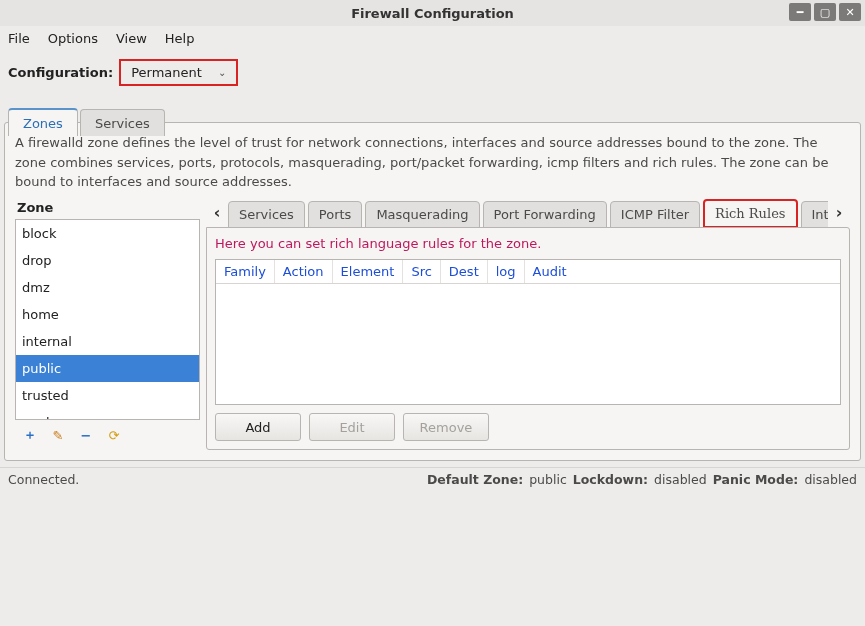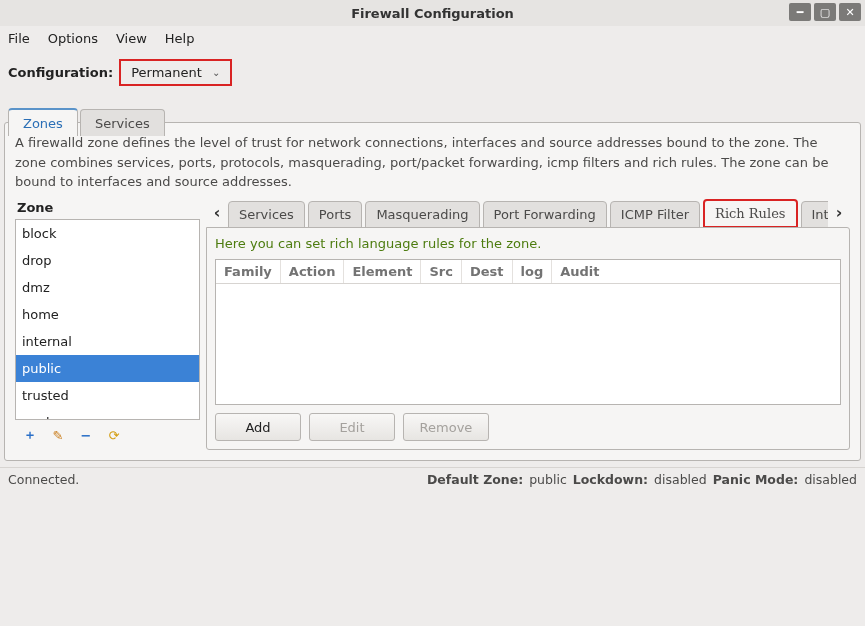--- a/index.html
+++ b/index.html
@@ -9,21 +9,21 @@
   .titlebar { height:26px; background:#e6e4e2; display:flex; align-items:center; justify-content:center; position:relative; }
   .titlebar .title { font-weight:bold; color:#333; }
   .winbtns { position:absolute; right:4px; top:3px; display:flex; gap:3px; }
   .winbtn { width:22px; height:18px; background:#7b7a78; border-radius:2px; display:flex; align-items:center; justify-content:center; color:#fff; font-size:11px; cursor:pointer; }
   
   .menubar { height:26px; background:#eeeceb; display:flex; align-items:center; padding:0 8px; gap:18px; border-bottom:1px solid transparent; }
   .menuitem { cursor:pointer; }
   
   .configrow { height:40px; display:flex; align-items:center; padding:0 8px; gap:6px; }
   .configlabel { font-weight:bold; }
-  .configselect { display:inline-flex; align-items:center; gap:10px; padding:4px 10px; border:2px solid #d92323; background:#eeeceb; cursor:pointer; }
+  .configselect { display:inline-flex; align-items:center; gap:16px; padding:4px 10px; border:2px solid #d92323; background:#eeeceb; cursor:pointer; }
   .configselect .chev { font-size:10px; color:#555; }
   
   .maintabs { display:flex; align-items:flex-end; padding-left:8px; height:30px; }
   .maintab { padding:6px 14px 5px 14px; border:1px solid #b7b4b1; border-bottom:none; background:#e2e0de; color:#4b4a49; border-radius:4px 4px 0 0; margin-right:2px; cursor:pointer; position:relative; top:14px; }
   .maintab.active { background:#f6f5f4; color:#2b6fb6; border-top:2px solid #5a93c9; }
   
   .mainpanel { flex:1; border:1px solid #b7b4b1; background:#f6f5f4; margin:0 4px 6px 4px; border-radius:3px; padding:10px 10px 10px 10px; display:flex; flex-direction:column; overflow:hidden; }
   .description { color:#4b4a49; font-size:13px; line-height:1.5; margin-bottom:6px; }
   .zonearea { flex:1; display:flex; gap:6px; overflow:hidden; }
   
@@ -36,24 +36,24 @@
   .iconbtn { width:18px; height:18px; display:flex; align-items:center; justify-content:center; cursor:pointer; }
   
   .detailcol { flex:1; display:flex; flex-direction:column; overflow:hidden; }
   .subtabrow { display:flex; align-items:center; height:30px; }
   .navchev { width:22px; height:28px; display:flex; align-items:center; justify-content:center; color:#333; font-size:16px; font-weight:bold; cursor:pointer; }
   .subtabs { flex:1; display:flex; align-items:flex-end; overflow:hidden; }
   .subtab { padding:5px 10px 5px 10px; border:1px solid #b7b4b1; border-bottom:1px solid #b7b4b1; background:#e2e0de; color:#4b4a49; border-radius:4px 4px 0 0; margin-right:3px; cursor:pointer; white-space:nowrap; position:relative; top:1px; }
   .subtab.active { background:#f6f5f4; border-bottom:1px solid #f6f5f4; }
   .subtab.highlighted { border:2px solid #d92323; font-family: "DejaVu Serif","Liberation Serif",serif; }
   .detailbody { flex:1; border:1px solid #b7b4b1; background:#f6f5f4; border-radius:0 3px 3px 3px; padding:8px 8px; display:flex; flex-direction:column; margin-top:-1px; overflow:hidden; }
-  .detaildesc { color:#4d7c0f; margin-bottom:8px; }
+  .detaildesc { color:#be185d; margin-bottom:8px; }
   .grid { flex:1; border:1px solid #b7b4b1; background:#fff; overflow:auto; }
   .gridhead { display:flex; border-bottom:1px solid #d7d4d1; }
-  .gridcol { padding:4px 8px; color:#737373; font-weight:bold; border-right:1px solid #e4e1de; white-space:nowrap; }
+  .gridcol { padding:4px 8px; color:#1d4ed8; font-weight:normal; border-right:1px solid #e4e1de; white-space:nowrap; }
   .gridcol:last-child { border-right:none; flex:1; }
   .gridbody { min-height:180px; }
   .btnbar { display:flex; gap:8px; padding-top:8px; }
   .btn { width:86px; height:28px; border:1px solid #b7b4b1; background:linear-gradient(#f8f7f6,#e7e5e2); border-radius:3px; display:flex; align-items:center; justify-content:center; cursor:pointer; }
   .btn.disabled { color:#a4a19d; cursor:default; }
   
   .statusbar { height:24px; border-top:1px solid #d7d4d1; background:#eeeceb; display:flex; align-items:center; padding:0 8px; font-size:12.5px; color:#4b4a49; justify-content:space-between; }
   .statusright { display:flex; gap:6px; align-items:center; }
   .statuslabel { font-weight:bold; }
 </style>

